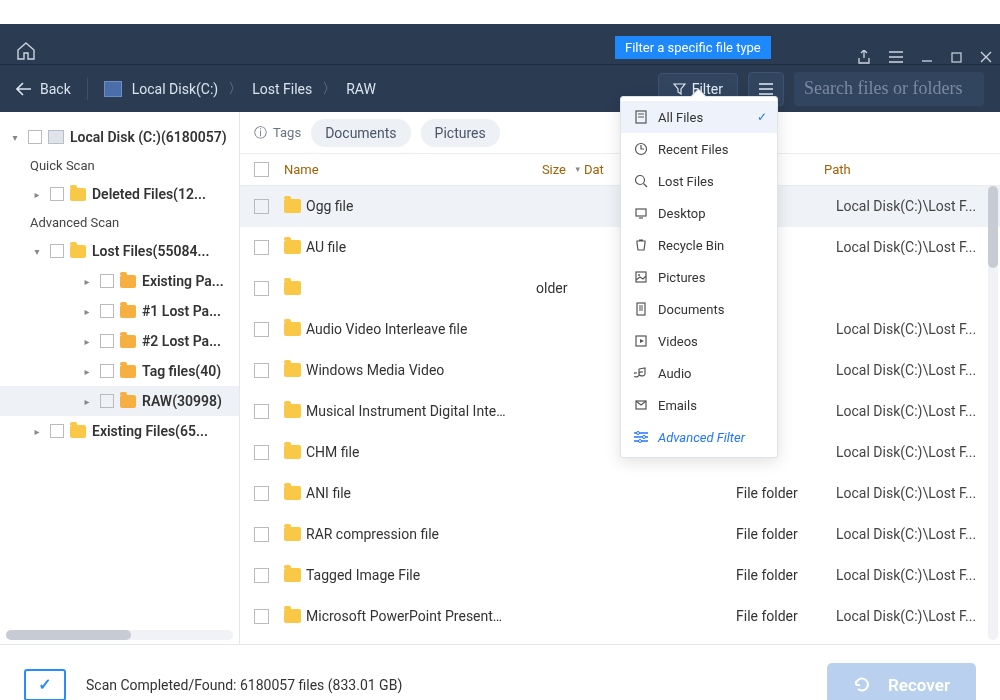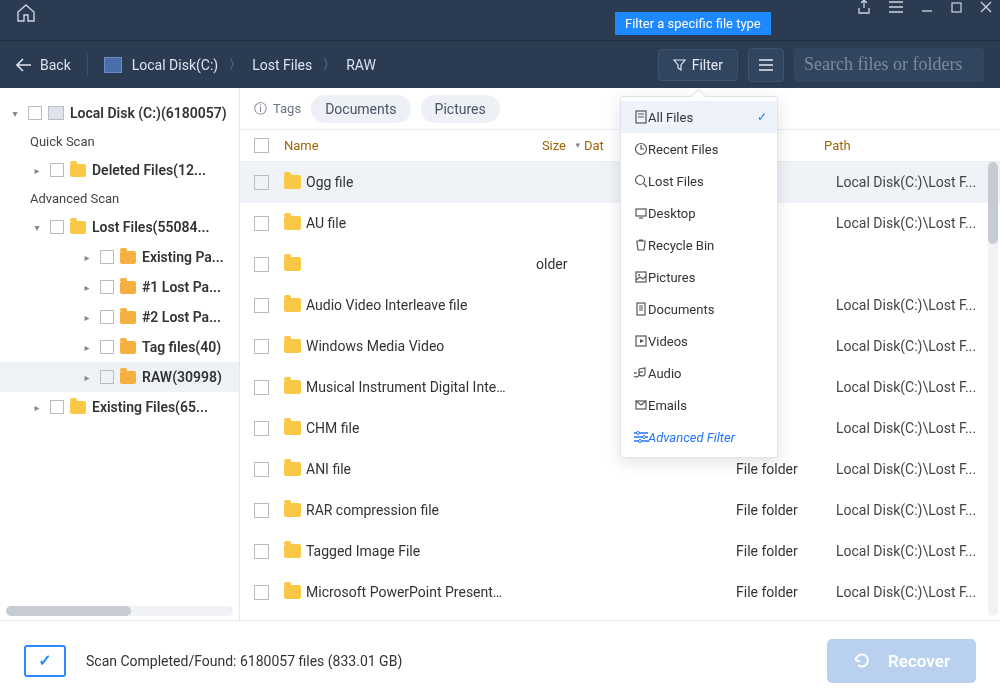--- a/index.html
+++ b/index.html
@@ -1,17 +1,17 @@
 <!DOCTYPE html>
 <html><head>
 <meta charset="utf-8">
 <style>
 * { margin: 0; padding: 0; box-sizing: border-box; font-family: -apple-system, BlinkMacSystemFont, "Segoe UI", Roboto, Arial, sans-serif; }
 html, body { width: 1000px; height: 700px; overflow: hidden; background: #fff; }
-.titlebar { height: 40px; background: #2a3b52; display: flex; align-items: flex-start; padding: 0 8px; position: relative; }
+.titlebar { height: 40px; background: #2a3b52; display: flex; align-items: flex-end; padding: 0 8px; position: relative; margin-top: 24px; }
 .home-icon { color: #cdd5e0; cursor: pointer; padding: 4px 8px; }
 .titlebar-right { position: absolute; right: 8px; display: flex; gap: 18px; align-items: center; color: #cdd5e0; }
 .titlebar-right span { cursor: pointer; }
 .tooltip-badge { position: absolute; left: 615px; top: 12px; background: #1e88ff; color: #fff; font-size: 13px; padding: 4px 10px; }
 .toolbar { height: 48px; background: #2a3b52; display: flex; align-items: center; padding: 16px 16px; gap: 10px; color: #dbe3ee; border-top: 1px solid #1f2d40; }
 .back-btn { display: flex; align-items: center; gap: 8px; cursor: pointer; font-size: 14px; }
 .vdiv { width: 1px; height: 22px; background: #3d4f69; margin: 0 6px; }
 .drive-icon { width: 18px; height: 16px; background: #4a6ea9; border: 1px solid #6b8cc4; display: inline-block; }
 .breadcrumb { display: flex; align-items: center; gap: 10px; font-size: 14px; }
 .breadcrumb span { cursor: pointer; }
@@ -60,21 +60,21 @@
 .td-icon .fldr::before { content: ""; position: absolute; top: -3px; left: 0; width: 7px; height: 3px; background: inherit; border-radius: 2px 2px 0 0; }
 .td-name { flex: 0 0 200px; overflow: hidden; text-overflow: ellipsis; white-space: nowrap; }
 .td-size { flex: 0 0 90px; }
 .td-date { flex: 0 0 140px; }
 .td-type { flex: 0 0 100px; white-space: nowrap; }
 .td-path { flex: 1; overflow: hidden; text-overflow: ellipsis; white-space: nowrap; color: #444; }
 .vscroll { position: absolute; right: 2px; top: 74px; width: 10px; bottom: 4px; background: #f0f2f5; border-radius: 5px; }
 .vscroll::after { content: ""; position: absolute; top: 0; width: 100%; height: 18%; background: #c7ccd4; border-radius: 5px; }
 .dropdown { position: absolute; left: 620px; top: 96px; width: 158px; background: #fff; border: 1px solid #dfe3ea; box-shadow: 0 4px 16px rgba(0,0,0,0.12); border-radius: 3px; padding: 4px 0; z-index: 50; }
 .dropdown::before { content: ""; position: absolute; top: -6px; left: 72px; width: 10px; height: 10px; background: #fff; border-left: 1px solid #dfe3ea; border-top: 1px solid #dfe3ea; transform: rotate(45deg); }
-.dd-item { height: 32px; display: flex; align-items: center; padding: 12px 12px; font-size: 13px; color: #333; cursor: pointer; position: relative; }
+.dd-item { height: 32px; display: flex; align-items: center; gap: 10px; padding: 12px 12px; font-size: 13px; color: #333; cursor: pointer; position: relative; }
 .dd-item.active { background: #eef3fb; }
 .dd-item .check { position: absolute; right: 10px; color: #2176ff; font-size: 12px; }
 .dd-item.adv { color: #2176ff; font-style: italic; }
 .dd-icon { width: 15px; height: 15px; color: #555; display: flex; align-items: center; justify-content: center; }
 .footer { height: 80px; border-top: 1px solid #e4e7ed; display: flex; align-items: center; padding: 0 24px; gap: 20px; }
 .scan-icon { width: 42px; height: 32px; border: 2px solid #2a8bff; border-radius: 3px; position: relative; }
 .scan-icon::after { content: "✓"; position: absolute; inset: 0; display: flex; align-items: center; justify-content: center; color: #2a8bff; font-size: 16px; font-weight: bold; }
 .scan-text { font-size: 14px; color: #333; }
 .recover-btn { margin-left: auto; background: #b9d1ee; color: #fff; padding: 12px 26px; border-radius: 5px; font-size: 17px; font-weight: 600; display: flex; align-items: center; gap: 17px; cursor: pointer; }
 svg { display: block; }

